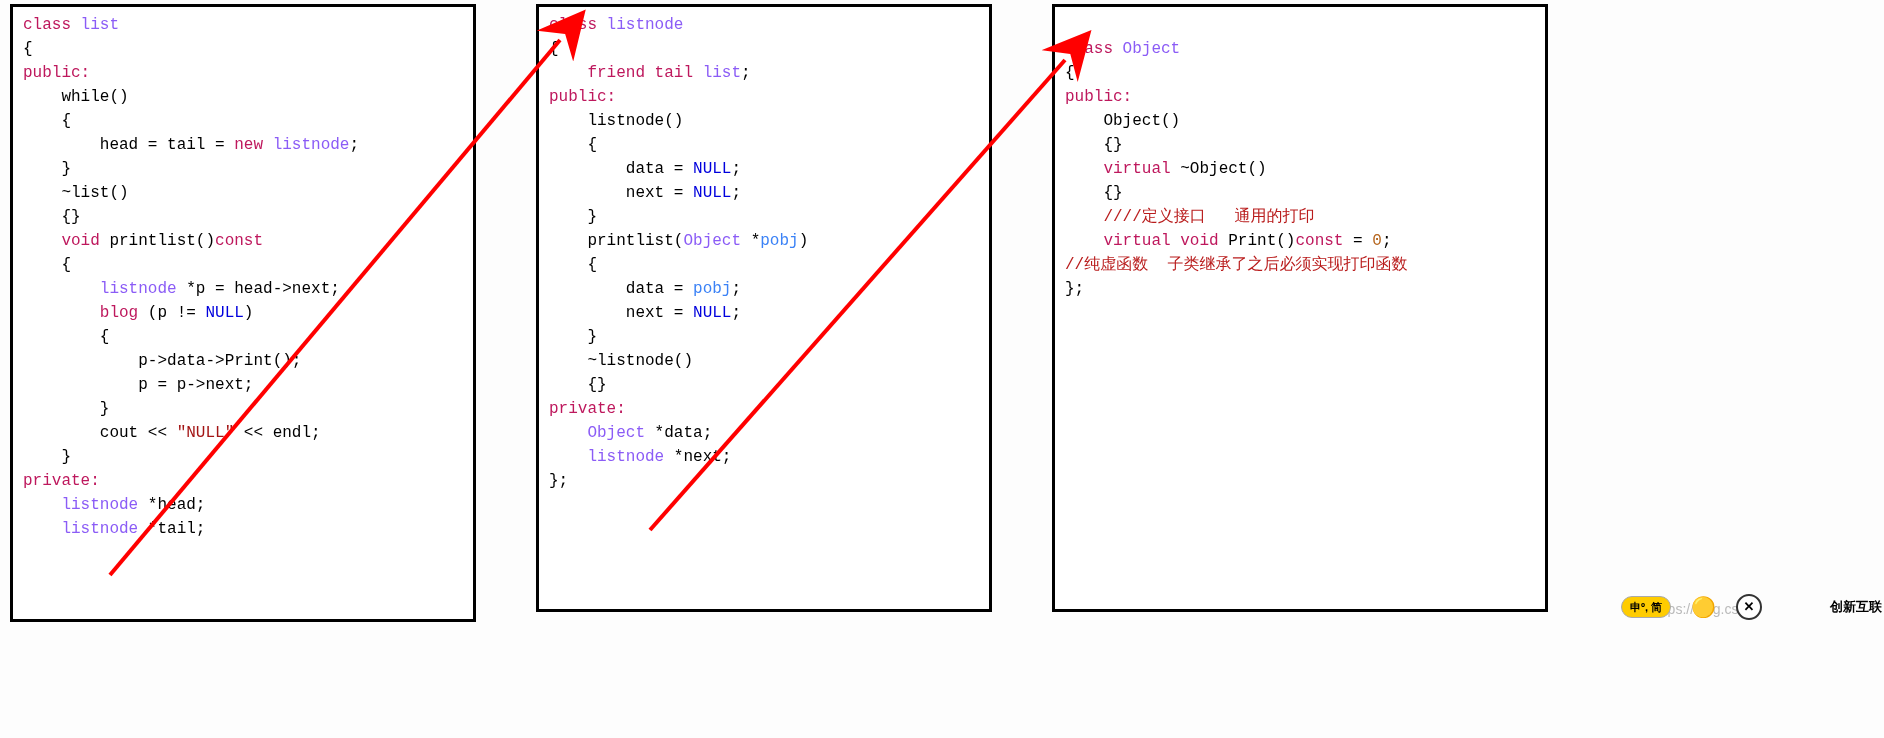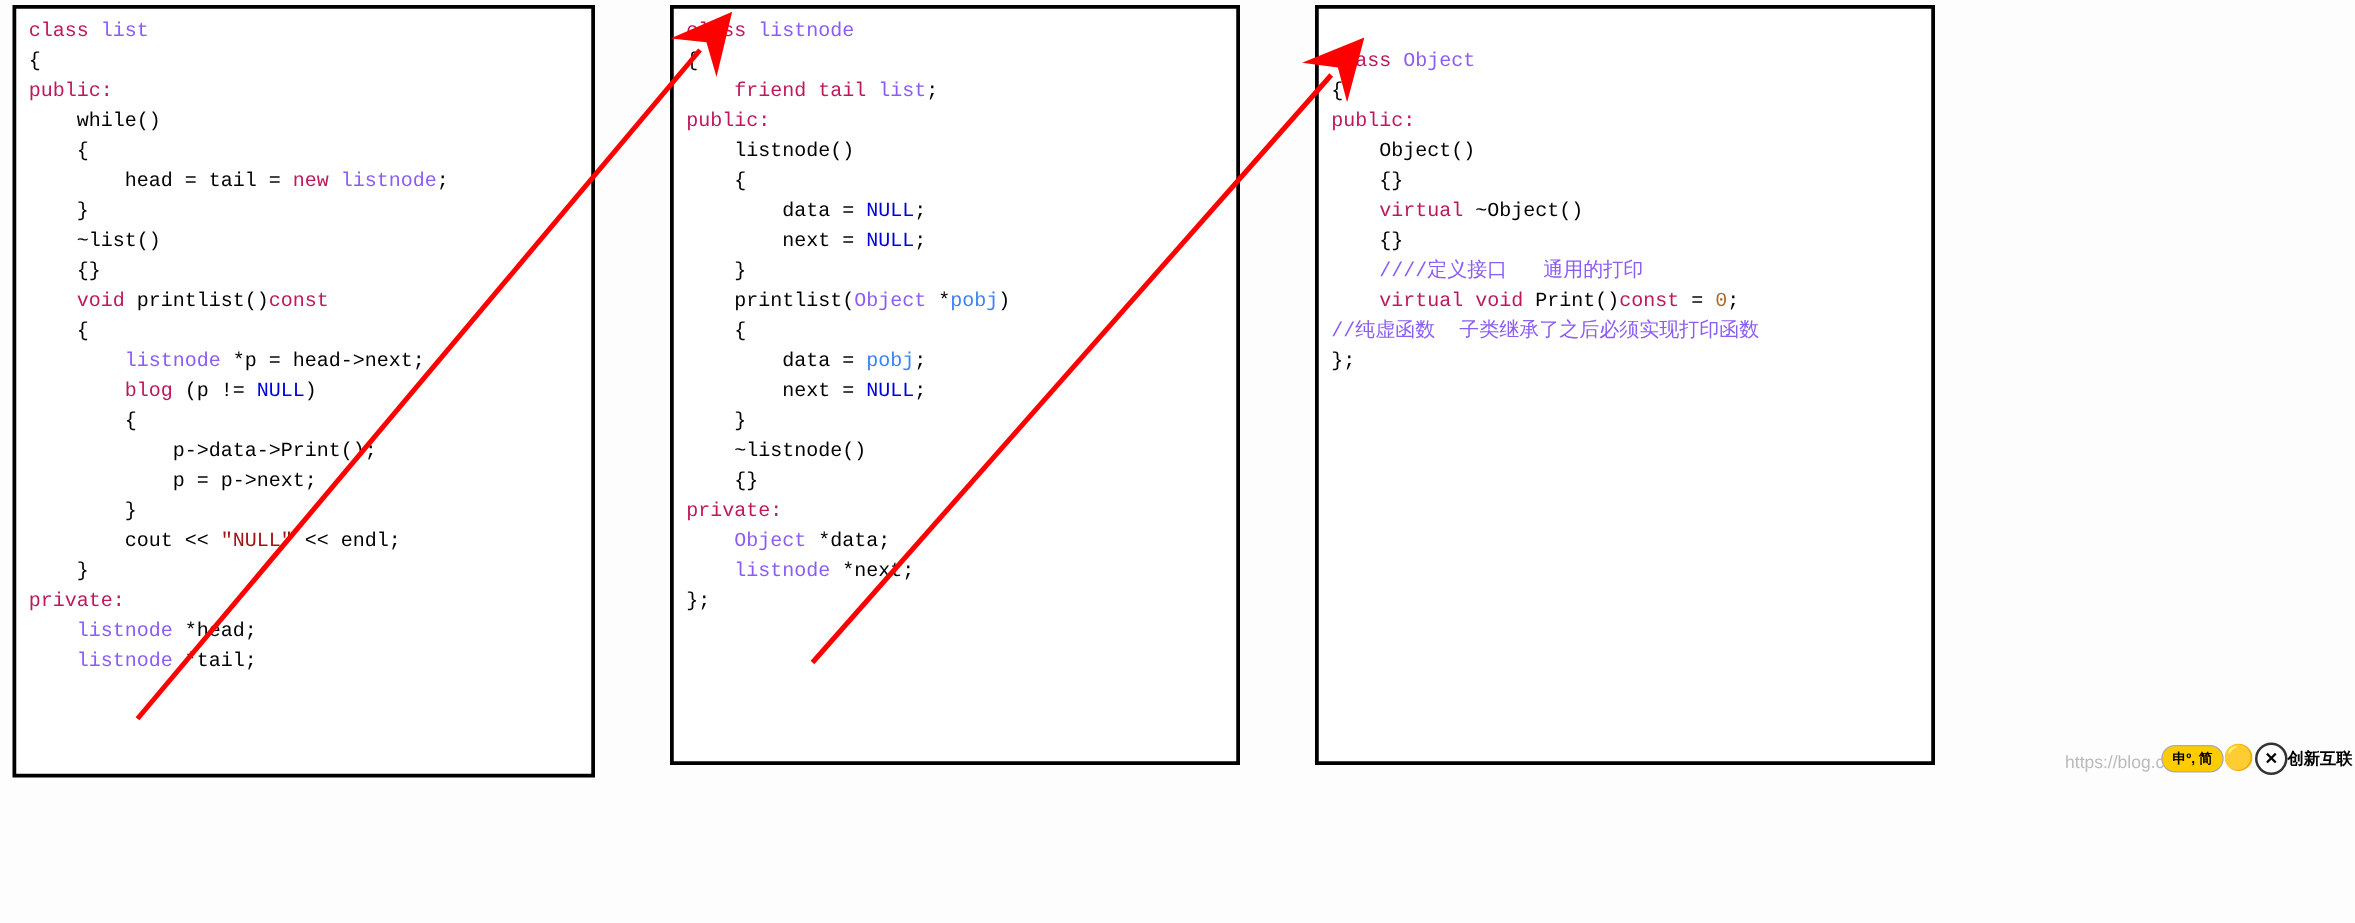--- a/index.html
+++ b/index.html
@@ -25,21 +25,21 @@
     white-space: pre;
     position: relative;
     flex-shrink: 0;
   }
   .box1 { width: 440px; min-height: 600px; }
   .box2 { width: 430px; min-height: 590px; }
   .box3 { width: 470px; min-height: 590px; }
   .kw { color: #be185d; }
   .type { color: #8b5cf6; }
   .nul { color: #0000dd; }
-  .comment { color: #8b5cf6; }
+  .comment { color: #b91c1c; }
   .num { color: #b5651d; }
   .str { color: #a31515; }
   .param { color: #3b82f6; }
   svg.arrows {
     position: absolute;
     top: 0;
     left: 0;
     pointer-events: none;
   }
   .watermark {
@@ -52,21 +52,21 @@
     z-index: 10;
   }
   .badge {
     position: absolute;
     bottom: 4px;
     right: 2px;
     font-family: sans-serif;
     font-size: 12px;
     display: flex;
     align-items: center;
-    gap: 0;
+    gap: 20px;
     z-index: 10;
   }
   .badge-bubble {
     background: #ffcc00;
     border-radius: 12px;
     padding: 2px 8px;
     font-weight: bold;
     font-size: 11px;
     border: 1px solid #aaa;
   }
@@ -78,20 +78,21 @@
     background: #fff;
     display:flex;
     align-items:center;
     justify-content:center;
     font-weight:bold;
     font-size:13px;
   }
   .badge-text {
     font-weight: bold;
     font-size: 13px;
+    margin-left: 48px;
   }
 </style>
 </head>
 <body>
 
 <div class="container">
 
   <div class="code-box box1"><span class="kw">class </span><span class="type">list</span>
 <span>{</span>
 <span class="kw">public:</span>

